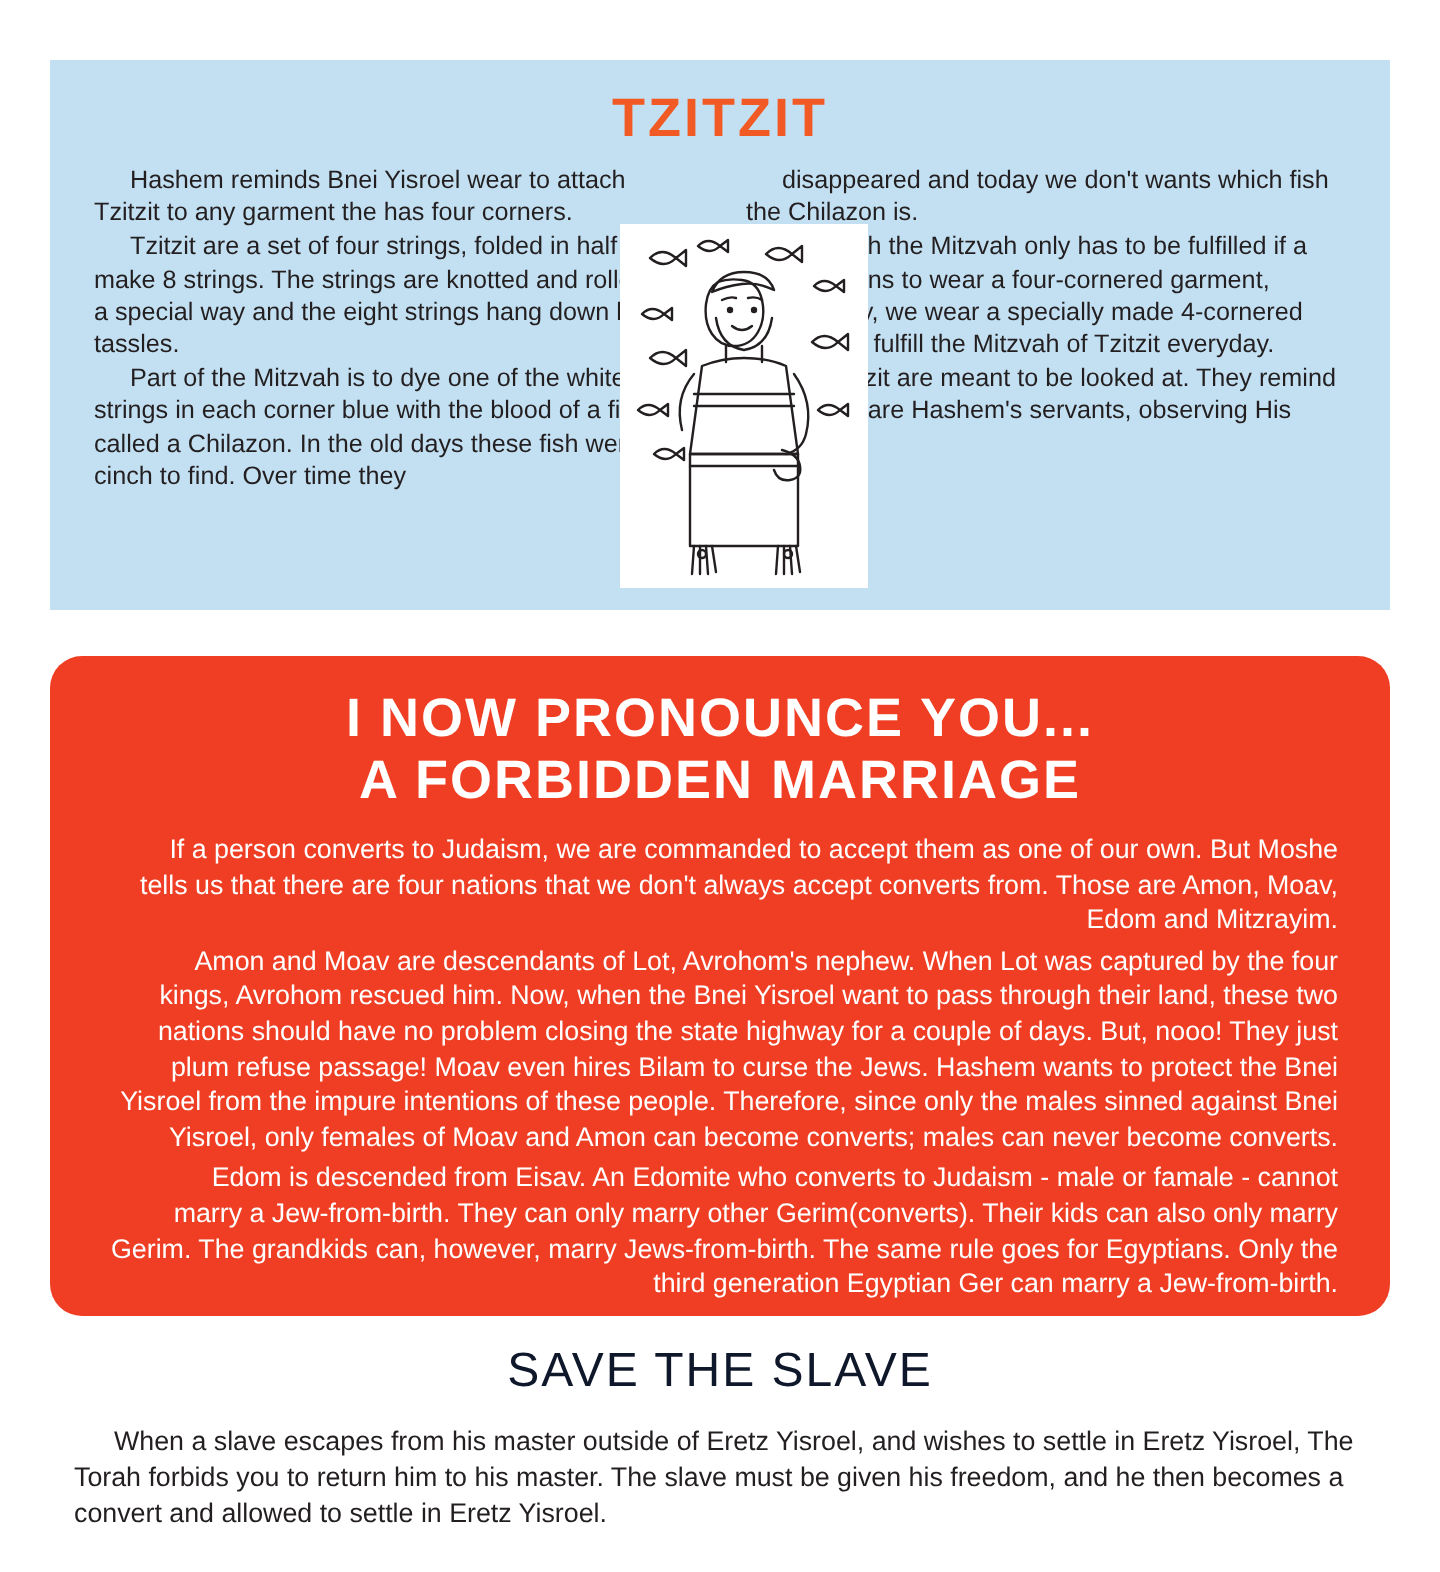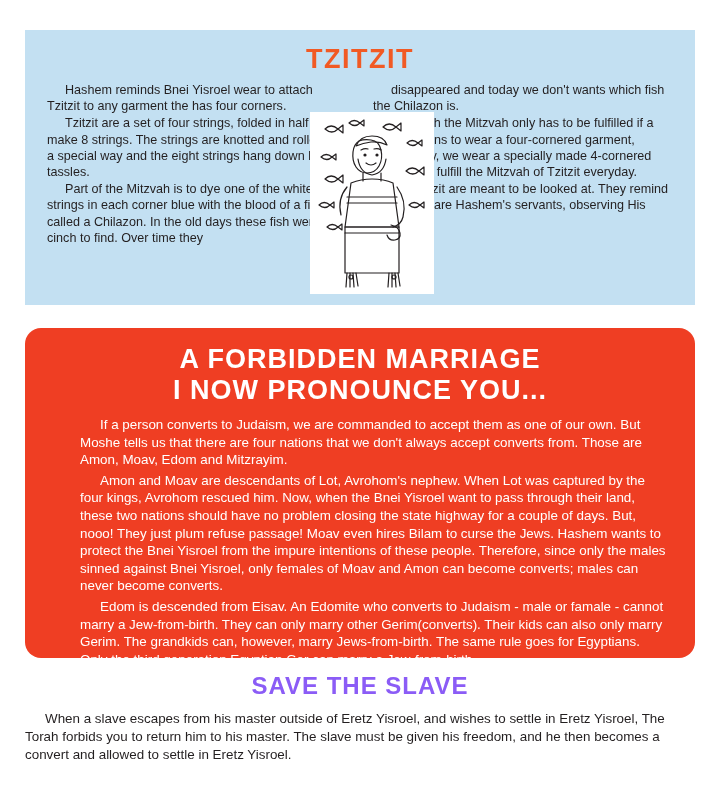--- a/index.html
+++ b/index.html
@@ -100,50 +100,49 @@
     color: #ffffff;
     font-weight: bold;
     font-size: 27px;
     letter-spacing: 1px;
     line-height: 31px;
     margin: 4px 0 10px 0;
   }
   .panel-red .body {
     font-size: 13.4px;
     line-height: 17.6px;
-    text-align: left;
-    margin-left: 29px;
+    text-align: right;
   }
   .panel-red .body p {
     margin: 0 0 3px 0;
     text-indent: 20px;
   }
 
   
   .sec3 {
     position: absolute;
     left: 25px;
     top: 672px;
     width: 670px;
   }
   .sec3 .sec-title {
     text-align: center;
-    color: #8b5cf6;
-    font-weight: bold;
+    color: #0f172a;
+    font-weight: normal;
     font-size: 24px;
     letter-spacing: 1px;
     margin: 0 0 10px 0;
   }
   .sec3 .body {
     font-size: 13.4px;
     line-height: 18px;
     color: #231f20;
   }
   .sec3 .body p {
-    margin: 0;
+    margin: 12px;
     text-indent: 20px;
   }
 </style>
 </head>
 <body>
 
 <div class="page">
 
   <div class="panel-blue">
     <div class="sec-title">TZITZIT</div>
@@ -212,22 +211,22 @@
           <circle cx="83" cy="164" r="2"></circle>
 
           <path d="M80 112 q8 2 9 8 q1 6 -5 7 q-6 1 -8 -5"></path>
         </g>
       </svg>
     </div>
   </div>
 
   <div class="panel-red">
     <div class="sec-title">
+      <div>I NOW PRONOUNCE YOU...</div>
       <div>A FORBIDDEN MARRIAGE</div>
-      <div>I NOW PRONOUNCE YOU...</div>
     </div>
     <div class="body">
       <p>If a person converts to Judaism, we are commanded to accept them as one of our own. But Moshe tells us that there are four nations that we don't always accept converts from. Those are Amon, Moav, Edom and Mitzrayim.</p>
       <p>Amon and Moav are descendants of Lot, Avrohom's nephew. When Lot was captured by the four kings, Avrohom rescued him. Now, when the Bnei Yisroel want to pass through their land, these two nations should have no problem closing the state highway for a couple of days. But, nooo! They just plum refuse passage! Moav even hires Bilam to curse the Jews. Hashem wants to protect the Bnei Yisroel from the impure intentions of these people. Therefore, since only the males sinned against Bnei Yisroel, only females of Moav and Amon can become converts; males can never become converts.</p>
       <p>Edom is descended from Eisav. An Edomite who converts to Judaism - male or famale - cannot marry a Jew-from-birth. They can only marry other Gerim(converts). Their kids can also only marry Gerim. The grandkids can, however, marry Jews-from-birth. The same rule goes for Egyptians. Only the third generation Egyptian Ger can marry a Jew-from-birth.</p>
     </div>
   </div>
 
   <div class="sec3">
     <div class="sec-title">SAVE THE SLAVE</div>

